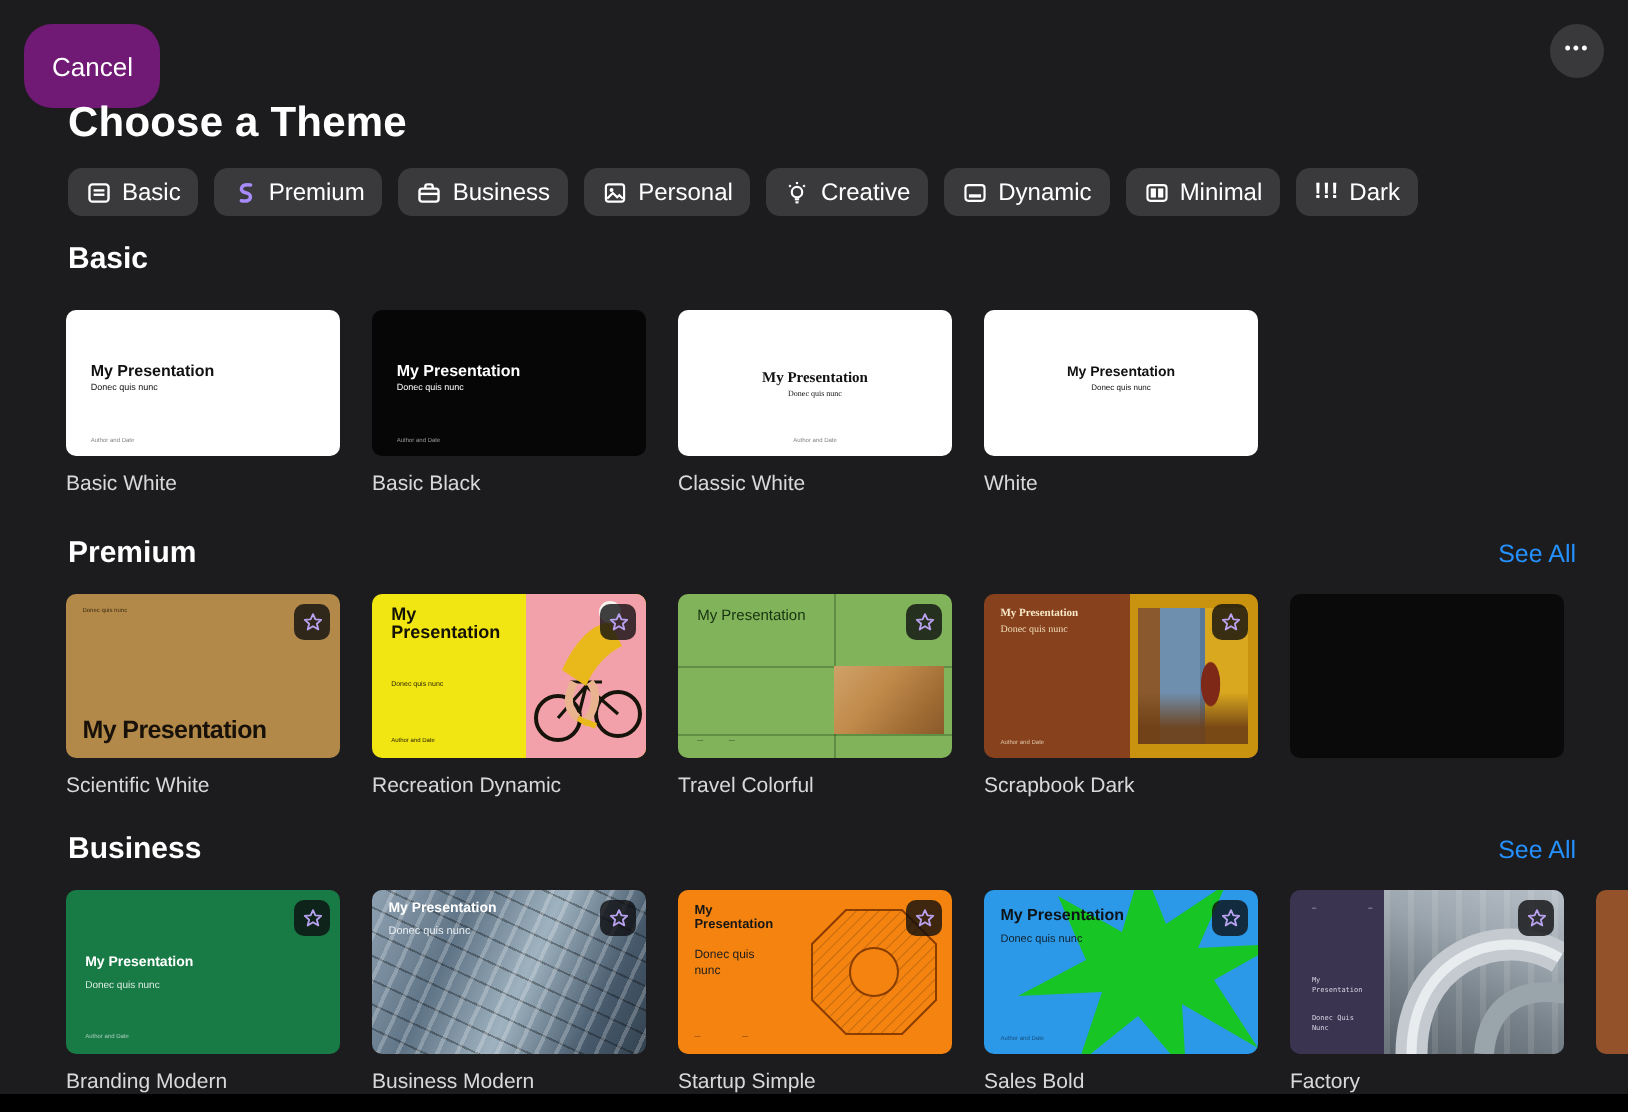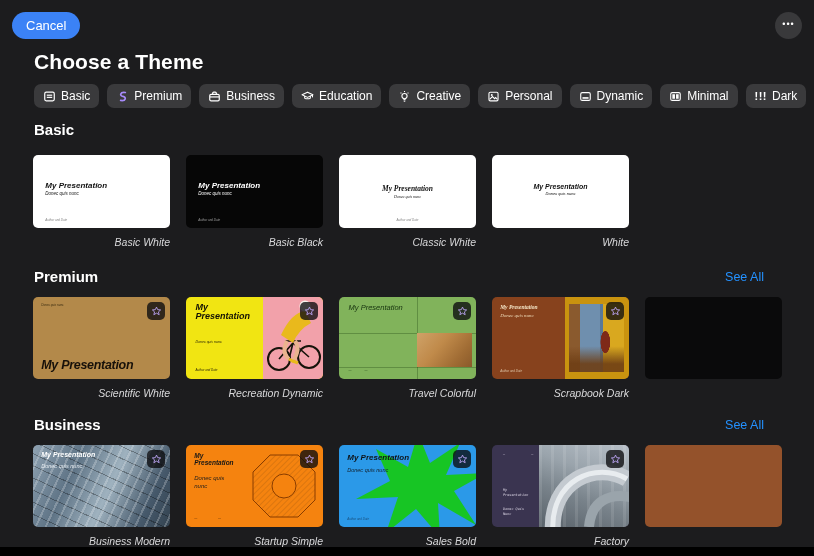--- a/index.html
+++ b/index.html
@@ -4,22 +4,22 @@
 <style>
   * { margin:0; padding:0; box-sizing:border-box; }
   html,body { background:#000; }
   .screen {
     position:relative; width:814px; height:556px;
     background:#1c1c1e; overflow:hidden;
     font-family:"Liberation Sans", sans-serif; color:#fff;
   }
   
   .cancel-btn {
-    position:absolute; left:12px; top:12px; height:27px;
-    background:#3b82f6; border:none; border-radius:14px;
+    position:absolute; left:12px; top:12px; height:42px;
+    background:#701a75; border:none; border-radius:14px;
     color:#fff; font-size:13px; padding:0 14px; cursor:pointer;
     font-family:inherit;
   }
   .more-btn {
     position:absolute; right:12px; top:12px; width:27px; height:27px;
     background:#39393b; border:none; border-radius:50%;
     color:#fff; cursor:pointer; font-size:9px; letter-spacing:1px;
     display:flex; align-items:center; justify-content:center; padding-bottom:3px;
     font-family:inherit;
   }
@@ -32,29 +32,29 @@
   .chip {
     height:24px; background:#3a3a3c; border:none; border-radius:7px;
     display:flex; align-items:center; gap:5px; padding:0 9px;
     color:#fff; font-size:12px; cursor:pointer; white-space:nowrap;
     font-family:inherit;
   }
   .chip svg { display:block; }
   .chip .bang { font-weight:800; font-size:11px; letter-spacing:.5px; color:#fff; }
   
   .sec-title { position:absolute; left:34px; font-size:15px; font-weight:700; }
-  .see-all { position:absolute; right:50px; font-size:12.5px; color:#2491ff; cursor:pointer; }
+  .see-all { position:absolute; right:26px; font-size:12.5px; color:#2491ff; cursor:pointer; }
   .row { position:absolute; left:33px; display:flex; gap:16px; width:900px; }
-  .cell { width:137px; flex:0 0 137px;font-style:italic; }
+  .cell { width:137px; flex:0 0 137px; }
   .card {
     position:relative; width:137px; border-radius:5px; overflow:hidden; cursor:pointer;
   }
   .h73 { height:73px; }
   .h82 { height:82px; }
-  .cap { margin-top:8px; text-align:right; font-size:10.5px; color:#d8d8da; }
+  .cap { margin-top:8px; text-align:left; font-size:10.5px; color:#d8d8da; }
   .badge {
     position:absolute; top:5px; right:5px; width:18px; height:18px;
     background:rgba(12,12,14,.78); border-radius:5px;
     display:flex; align-items:center; justify-content:center;
   }
   .bottom-strip { position:absolute; left:0; bottom:0; width:100%; height:9px; background:#000; }
   
   .c-white { background:#fff; color:#111; }
   .c-black { background:#060606; color:#fff; }
   .tb-left { position:absolute; left:9%; top:36%; }
@@ -176,49 +176,39 @@
             <rect x="1.6" y="4" width="8.8" height="6" rx="1.2"></rect>
             <path d="M4.3 4 V3 a1 1 0 0 1 1-1 h1.4 a1 1 0 0 1 1 1 V4"></path>
             <line x1="1.8" y1="6.4" x2="10.2" y2="6.4"></line>
           </svg>
         </span>
       <span>Business</span>
     </button>
     <button class="chip">
       <span>
           <svg width="13" height="13" viewBox="0 0 12 12" fill="none" stroke="#fff" stroke-width="1.0">
-            <path d="M6 2 L11 4.4 L6 6.8 L1 4.4 Z" stroke-linejoin="round"></path>
-            <path d="M3.4 5.6 V7.4 C3.4 8.4 8.6 8.4 8.6 7.4 V5.6"></path>
-            <line x1="10.6" y1="4.6" x2="10.6" y2="6.8"></line>
-          </svg>
-        </span>
-      <span>Education</span>
+            <rect x="1.8" y="2" width="8.4" height="8" rx="1.2"></rect>
+            <circle cx="4.4" cy="4.6" r="0.9" fill="#fff" stroke="none"></circle>
+            <path d="M2.4 8.6 L5 6 L7 8 L8 7 L9.6 8.6"></path>
+          </svg>
+        </span>
+      <span>Personal</span>
     </button>
     <button class="chip">
       <span>
           <svg width="13" height="13" viewBox="0 0 12 12" fill="none" stroke="#fff" stroke-width="1.0">
             <circle cx="6" cy="5.6" r="2.4"></circle>
             <line x1="5" y1="8.9" x2="7" y2="8.9"></line>
             <line x1="5.3" y1="10.3" x2="6.7" y2="10.3"></line>
             <line x1="6" y1="0.9" x2="6" y2="1.9"></line>
             <line x1="2.4" y1="2.4" x2="3.1" y2="3.1"></line>
             <line x1="9.6" y1="2.4" x2="8.9" y2="3.1"></line>
           </svg>
         </span>
       <span>Creative</span>
-    </button>
-    <button class="chip">
-      <span>
-          <svg width="13" height="13" viewBox="0 0 12 12" fill="none" stroke="#fff" stroke-width="1.0">
-            <rect x="1.8" y="2" width="8.4" height="8" rx="1.2"></rect>
-            <circle cx="4.4" cy="4.6" r="0.9" fill="#fff" stroke="none"></circle>
-            <path d="M2.4 8.6 L5 6 L7 8 L8 7 L9.6 8.6"></path>
-          </svg>
-        </span>
-      <span>Personal</span>
     </button>
     <button class="chip">
       <span>
           <svg width="13" height="13" viewBox="0 0 12 12" fill="none" stroke="#fff" stroke-width="1.0">
             <rect x="1.6" y="2.4" width="8.8" height="7.2" rx="1.4"></rect>
             <rect x="3.2" y="6.6" width="5.6" height="1.5" fill="#fff" stroke="none"></rect>
           </svg>
         </span>
       <span>Dynamic</span>
     </button>
@@ -367,20 +357,33 @@
         
         
       </div>
     </div>
   </div>
 
   <h2 class="sec-title" style="top:416px">Business</h2>
   <a class="see-all" style="top:418px">See All</a>
   <div class="row" style="top:445px">
 
+    <div class="cell">
+      <div class="card h82 brand">
+        <div class="t1">My Presentation</div>
+        <div class="t2">Donec quis nunc</div>
+        <div class="by">Author and Date</div>
+        <div class="badge">
+            <svg width="11" height="11" viewBox="0 0 12 12">
+              <path d="M6 1.2 L7.3 4 L10.5 4.3 L8.1 6.4 L8.9 9.5 L6 7.8 L3.1 9.5 L3.9 6.4 L1.5 4.3 L4.7 4 Z" fill="none" stroke="#b9a2f0" stroke-width="1" stroke-linejoin="round"></path>
+            </svg>
+          </div>
+      </div>
+      <div class="cap">Branding Modern</div>
+    </div>
 
     <div class="cell">
       <div class="card h82 bmod">
         <div class="t1">My Presentation</div>
         <div class="t2">Donec quis nunc</div>
         <div class="badge">
             <svg width="11" height="11" viewBox="0 0 12 12">
               <path d="M6 1.2 L7.3 4 L10.5 4.3 L8.1 6.4 L8.9 9.5 L6 7.8 L3.1 9.5 L3.9 6.4 L1.5 4.3 L4.7 4 Z" fill="none" stroke="#b9a2f0" stroke-width="1" stroke-linejoin="round"></path>
             </svg>
           </div>

